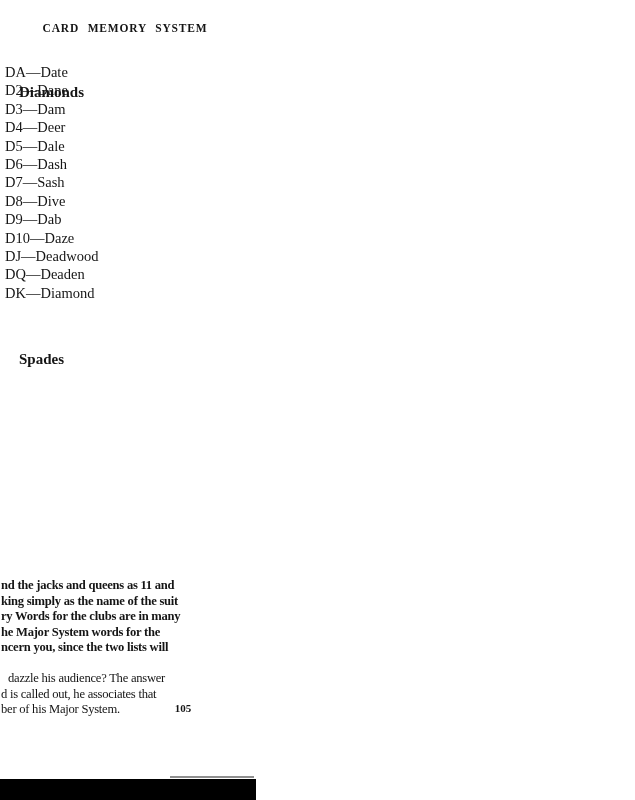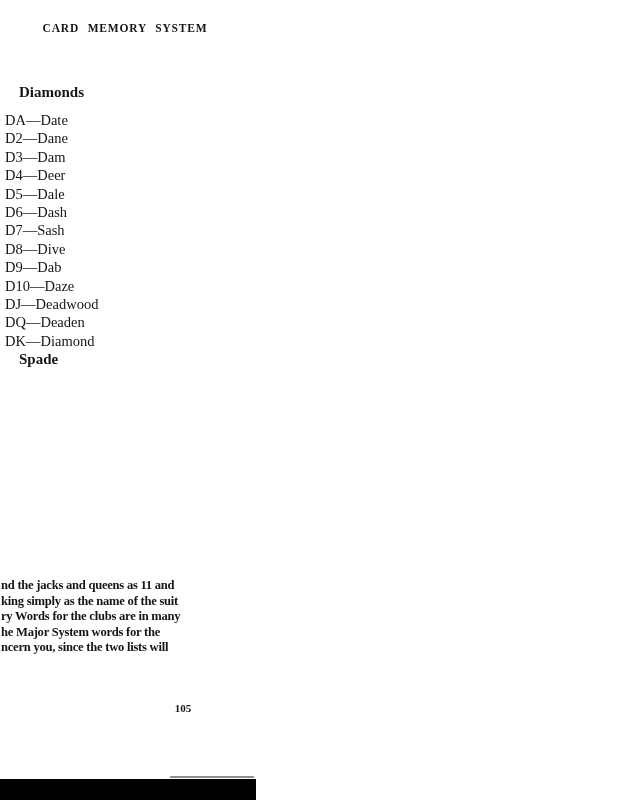--- a/index.html
+++ b/index.html
@@ -35,21 +35,20 @@
     margin-top: 40px;
   }
   .title-diamonds { top: 44px; }
   .title-spades   { top: 311px; }
   .card-list {
     position: absolute;
     left: 5px;
     font-size: 14.5px;
     line-height: 18.4px;
     white-space: nowrap;
-    margin-top: 48px;
   }
   .list-diamonds { top: 63px; }
   .list-spades   { top: 330px; }
   .card-list .li { height: 18.4px; }
   .paragraph {
     position: absolute;
     left: 1px;
     width: 200px;
     font-size: 12.6px;
     line-height: 15.5px;
@@ -103,30 +102,35 @@
     <div class="li">D6—Dash</div>
     <div class="li">D7—Sash</div>
     <div class="li">D8—Dive</div>
     <div class="li">D9—Dab</div>
     <div class="li">D10—Daze</div>
     <div class="li">DJ—Deadwood</div>
     <div class="li">DQ—Deaden</div>
     <div class="li">DK—Diamond</div>
   </div>
 
-  <div class="section-title title-spades">Spade</div>
+  <div class="section-title title-spades">Spades</div>
 
 
   <div class="paragraph para-1">
     <div class="pline">nd the jacks and queens as 11 and</div>
     <div class="pline">king simply as the name of the suit</div>
     <div class="pline">ry Words for the clubs are in many</div>
     <div class="pline">he Major System words for the</div>
     <div class="pline">ncern you, since the two lists will</div>
   </div>
 
+  <div class="paragraph para-2">
+    <div class="pline">dazzle his audience? The answer</div>
+    <div class="pline">d is called out, he associates that</div>
+    <div class="pline">ber of his Major System.</div>
+  </div>
 
   <div class="page-number">105</div>
 
   <div class="next-page-edge"></div>
   <div class="scan-bar"></div>
 
 </div>
 
 </body></html>

